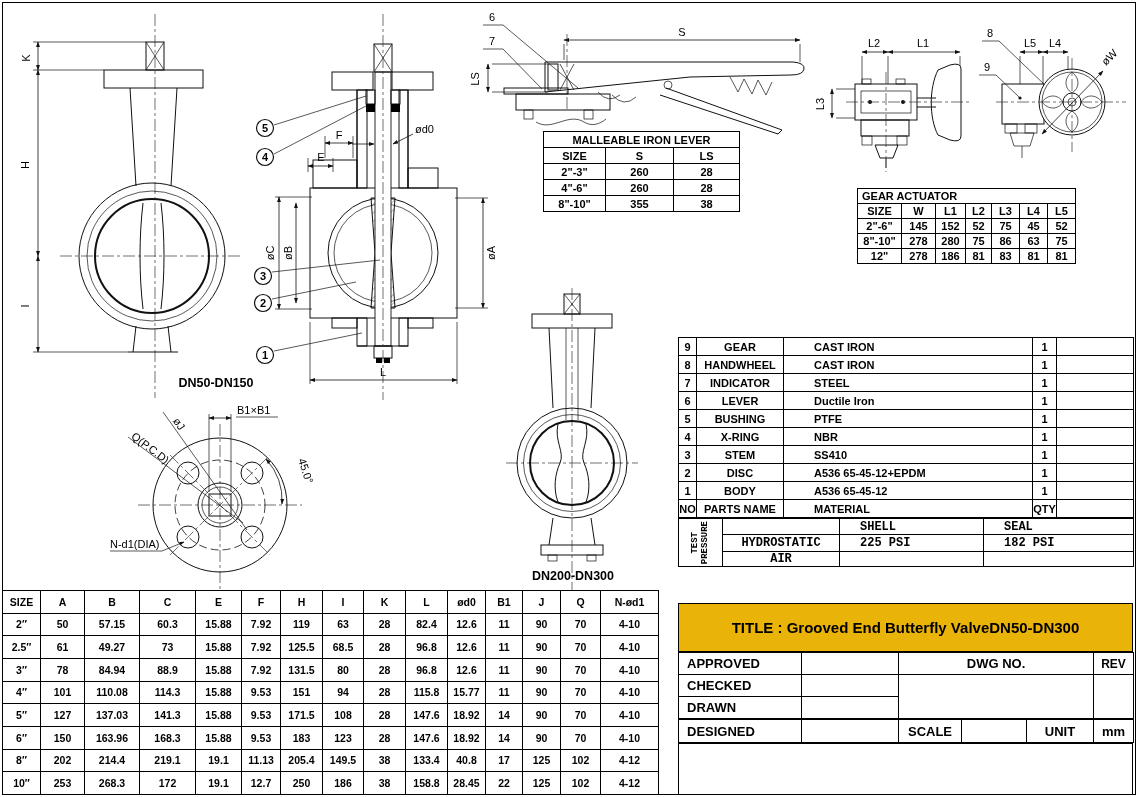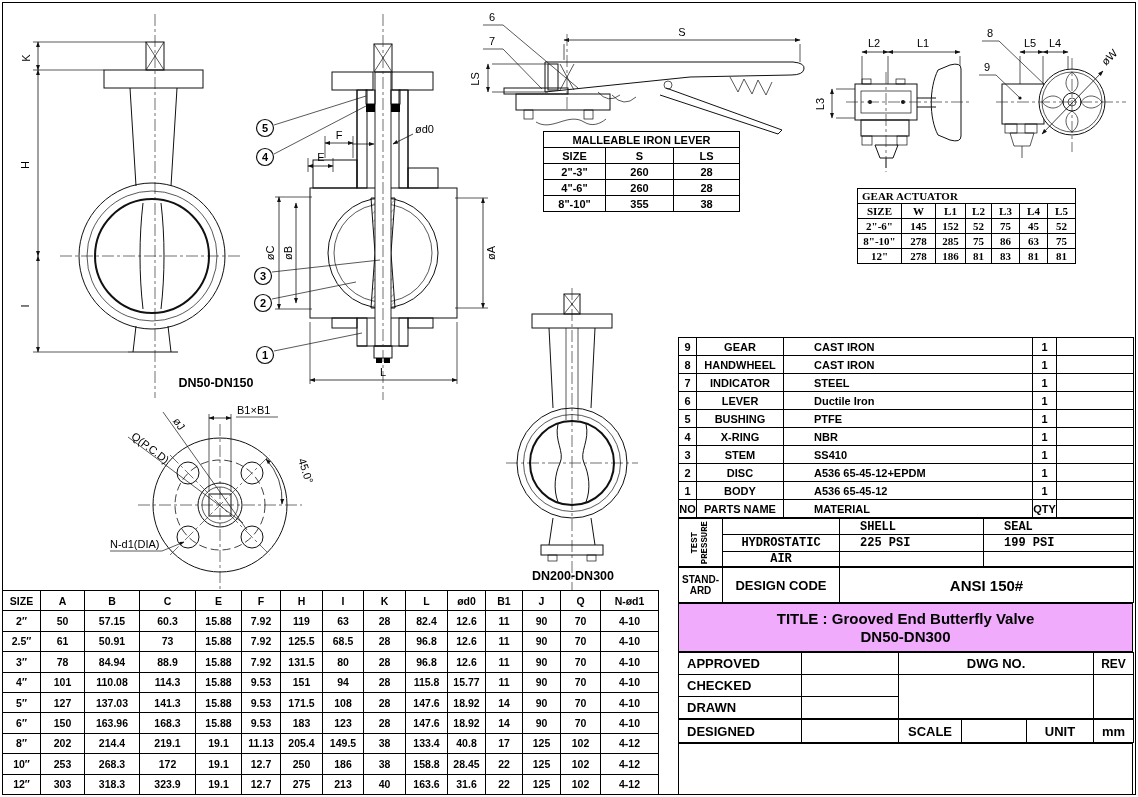--- a/index.html
+++ b/index.html
@@ -5,40 +5,40 @@
   html,body{margin:0;padding:0;background:#fff;}
   #sheet{position:relative;width:1138px;height:797px;background:#fff;
          font-family:"Liberation Sans",sans-serif;color:#000;overflow:hidden;}
   #border{position:absolute;left:2px;top:2px;width:1132px;height:791px;border:1px solid #000;}
   svg{position:absolute;left:0;top:0;}
   table{border-collapse:collapse;table-layout:fixed;position:absolute;background:#fff;}
   td{border:1px solid #000;text-align:center;font-weight:bold;overflow:hidden;white-space:nowrap;padding:0;}
   
   #lever-table{left:543px;top:131px;width:196px;font-size:11px;}
   #lever-table td{height:15px;margin-top:32px;}
-  #gear-table{left:857px;top:188px;width:218px;font-size:11px;font-family:Liberation Serif, serif;}
+  #gear-table{left:857px;top:188px;width:218px;font-size:11px;}
   #gear-table td{height:14px;}
   .ttl{font-size:11px;}
   
   #parts-table{left:678px;top:337px;width:455px;font-size:11px;}
   #parts-table td{height:17px;}
   #parts-table td:nth-child(3){text-align:left;padding-left:30px;}
   
   #test-table{left:678px;top:518px;width:455px;font-size:12px;font-family:Liberation Mono, monospace;}
   .vlabel{display:flex;justify-content:center;align-items:center;height:47px;}
   .vlabel span{writing-mode:vertical-rl;transform:rotate(180deg);font-size:9px;font-weight:bold;line-height:1.1;}
   #test-table td.lft{text-align:left;padding-left:20px;}
   
   #std-table{left:678px;top:567px;width:455px;height:36px;font-size:13px;}
   .std-side{font-size:10px;line-height:1.1;}
   .ansi{font-size:15px;}
   
   #title-box{position:absolute;left:678px;top:603px;width:453px;height:47px;border:1px solid #000;
-             display:flex;flex-direction:column;justify-content:center;align-items:center;
-             font-weight:bold;font-size:15px;line-height:1.15;background:#f0abfc;}
+             display:flex;flex-direction:row;justify-content:center;align-items:center;
+             font-weight:bold;font-size:15px;line-height:1.15;background:#eab308;}
   
   #appr-table{left:678px;top:652px;width:455px;font-size:13px;}
   #appr-table td{height:21px;}
   #appr-table td.lbl{text-align:left;padding-left:8px;}
   #scale-table{left:678px;top:719px;width:455px;font-size:13px;}
   #scale-table td{height:22px;}
   #scale-table td.lbl{text-align:left;padding-left:8px;}
   #empty-box{position:absolute;left:678px;top:743px;width:453px;height:50px;border:1px solid #000;background:#fff;}
   
   #dim-table{left:2px;top:590px;width:656px;height:205px;font-size:10.5px;}
@@ -399,21 +399,21 @@
           <td>145</td>
           <td>152</td>
           <td>52</td>
           <td>75</td>
           <td>45</td>
           <td>52</td>
         </tr>
         <tr>
           <td>8"-10"</td>
           <td>278</td>
-          <td>285</td>
+          <td>280</td>
           <td>75</td>
           <td>86</td>
           <td>63</td>
           <td>75</td>
         </tr>
         <tr>
           <td>12"</td>
           <td>278</td>
           <td>186</td>
           <td>81</td>
@@ -523,47 +523,30 @@
             <span>PRESSURE</span>
           </div>
         </td>
         <td></td>
         <td class="lft">SHELL</td>
         <td class="lft">SEAL</td>
       </tr>
       <tr style="height:17px;">
         <td>HYDROSTATIC</td>
         <td class="lft">225 PSI</td>
-        <td class="lft">199 PSI</td>
+        <td class="lft">182 PSI</td>
       </tr>
       <tr style="height:14px;">
         <td>AIR</td>
         <td></td>
         <td></td>
       </tr>
     </tbody>
   </table>
 
-  <table id="std-table">
-    <colgroup>
-        <col style="width:44px">
-        <col style="width:117px">
-        <col style="width:294px">
-      </colgroup>
-    <tbody>
-      <tr style="height:34px;">
-        <td class="std-side">
-          <div>STAND-</div>
-          <div>ARD</div>
-        </td>
-        <td>DESIGN CODE</td>
-        <td class="ansi">ANSI 150#</td>
-      </tr>
-    </tbody>
-  </table>
 
   <div id="title-box">
     <div>TITLE : Grooved End Butterfly Valve</div>
     <div>DN50-DN300</div>
   </div>
 
   <table id="appr-table">
     <colgroup>
         <col style="width:123px">
         <col style="width:97px">
@@ -662,21 +645,21 @@
           <td>82.4</td>
           <td>12.6</td>
           <td>11</td>
           <td>90</td>
           <td>70</td>
           <td>4-10</td>
         </tr>
         <tr>
           <td>2.5″</td>
           <td>61</td>
-          <td>50.91</td>
+          <td>49.27</td>
           <td>73</td>
           <td>15.88</td>
           <td>7.92</td>
           <td>125.5</td>
           <td>68.5</td>
           <td>28</td>
           <td>96.8</td>
           <td>12.6</td>
           <td>11</td>
           <td>90</td>
@@ -778,32 +761,15 @@
           <td>250</td>
           <td>186</td>
           <td>38</td>
           <td>158.8</td>
           <td>28.45</td>
           <td>22</td>
           <td>125</td>
           <td>102</td>
           <td>4-12</td>
         </tr>
-        <tr>
-          <td>12″</td>
-          <td>303</td>
-          <td>318.3</td>
-          <td>323.9</td>
-          <td>19.1</td>
-          <td>12.7</td>
-          <td>275</td>
-          <td>213</td>
-          <td>40</td>
-          <td>163.6</td>
-          <td>31.6</td>
-          <td>22</td>
-          <td>125</td>
-          <td>102</td>
-          <td>4-12</td>
-        </tr>
       </tbody>
   </table>
 </div>
 
 </body></html>

